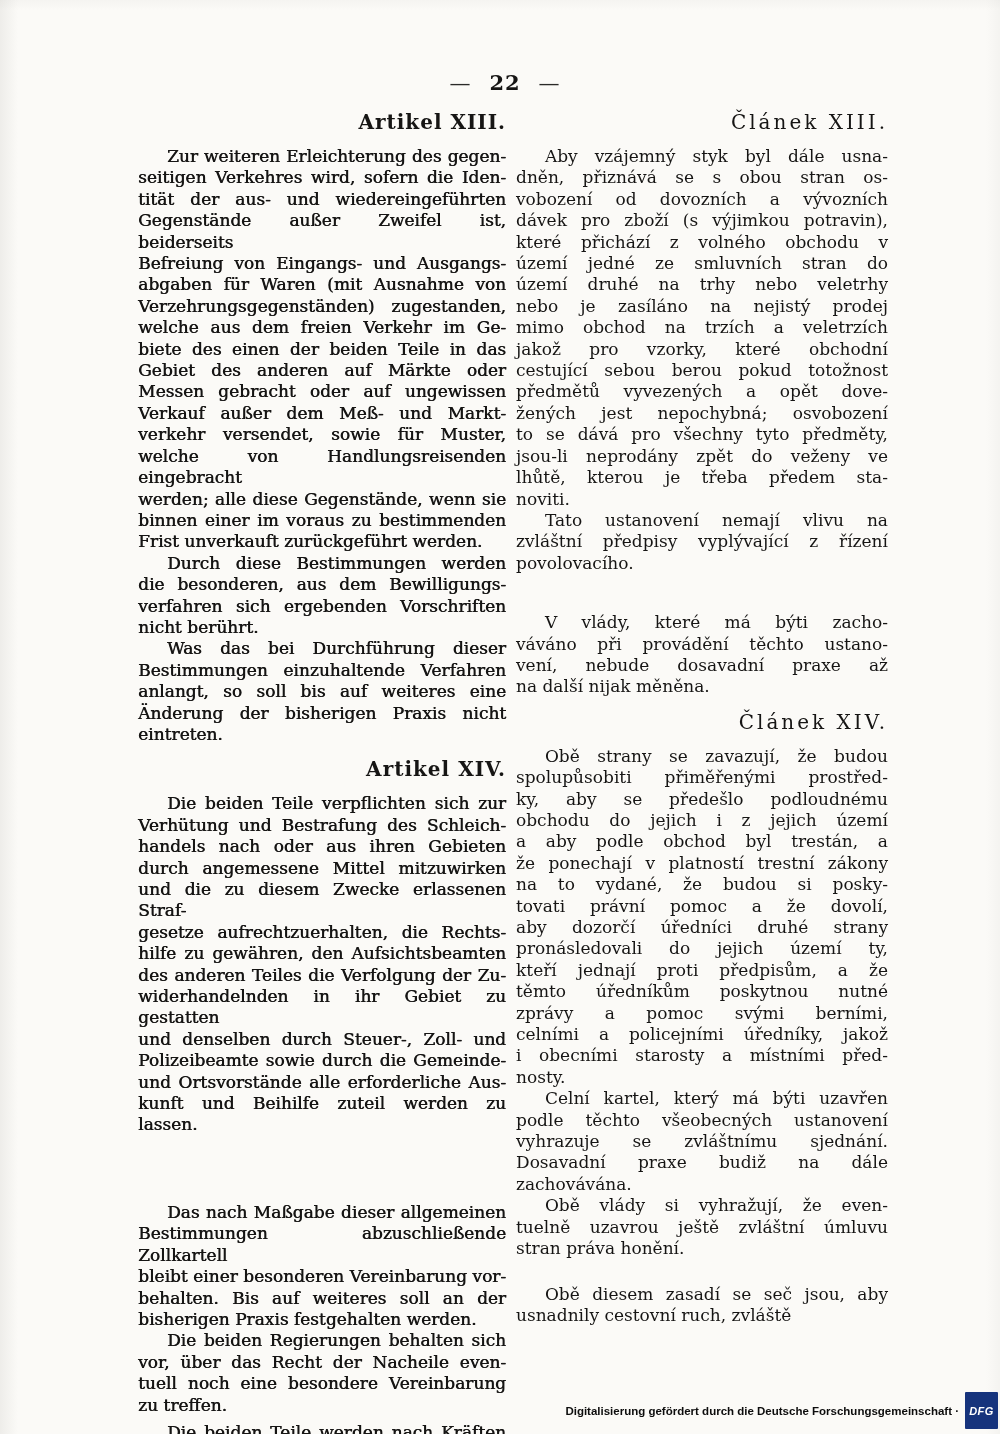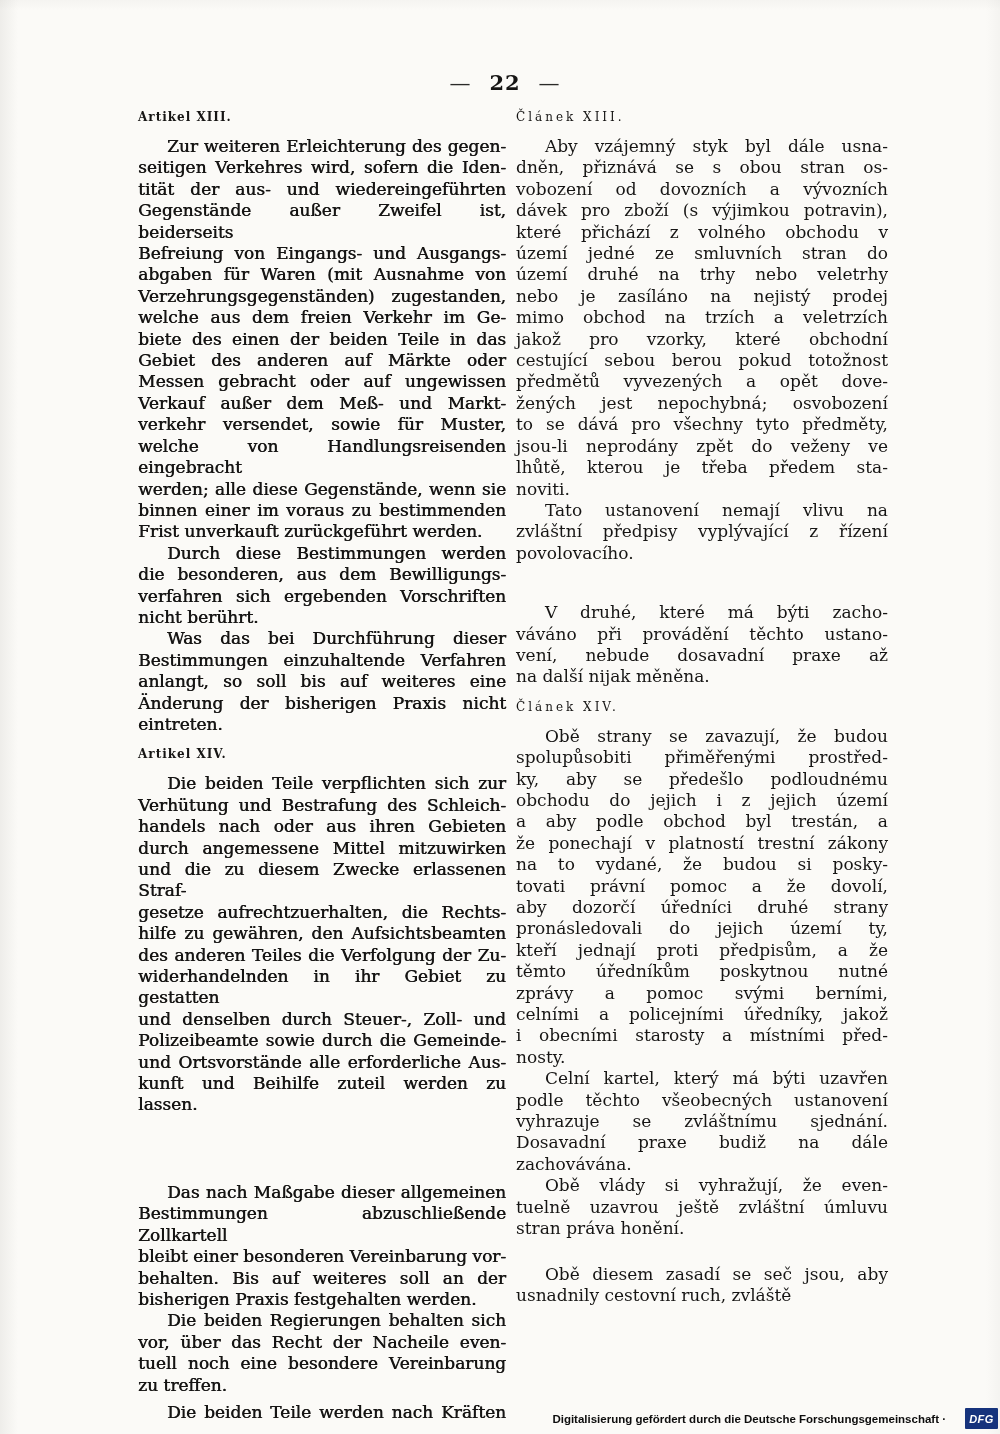--- a/index.html
+++ b/index.html
@@ -35,23 +35,23 @@
     display: flex;
     gap: 10px;
     align-items: flex-start;
   }
   .column { display: block; }
   .col-german { width: 368px; }
   .col-czech  { width: 372px; }
 
   .article-heading {
     margin: 12px 0 12px 0;
-    font-size: 12px;
+    font-size: 20px;
     font-weight: bold;
-    text-align: left;
+    text-align: right;
   }
   .section:first-of-type .article-heading { margin-top: 0; }
   .col-czech .article-heading { letter-spacing: 3px; font-weight: 400; }
   .col-german .article-heading { letter-spacing: 1px; }
 
   .para { margin: 0; }
   .line {
     font-size: 17px;
     line-height: 21.4px;
     text-align: justify;
@@ -66,27 +66,27 @@
 
   
   .col-czech  .section:nth-of-type(1) div.para:nth-of-type(3) { margin-top: 38px; }
   .col-german .section:nth-of-type(2) div.para:nth-of-type(2) { margin-top: 66px; }
   .col-czech  .section:nth-of-type(2) div.para:nth-of-type(4) { margin-top: 24px; }
   .col-german .section:nth-of-type(2) div.para:nth-of-type(4) { margin-top: 6px; }
 
   .digitization-footer {
     position: absolute;
     right: 2px; bottom: 5px;
-    display: flex; align-items: center; gap: 19px;
+    display: flex; align-items: center; gap: 6px;
     font-family: "Liberation Sans", sans-serif;
     font-size: 11.5px; font-weight: bold; color: #0d0d0d;
   }
   .dfg-logo {
     display: inline-flex; align-items: center; justify-content: center;
-    width: 33px; height: 21px;
+    width: 33px; height: 37px;
     color: #ffffff;
     font-size: 11px; font-weight: bold; font-style: italic;
     letter-spacing: 0.5px;
     border-radius: 1px;
   }
 </style>
 </head>
 <body>
 
 <div class="scan-shade"></div>
@@ -188,21 +188,21 @@
           <div class="line">jsou-li neprodány zpět do veženy ve</div>
           <div class="line">lhůtě, kterou je třeba předem sta-</div>
           <div class="line last">noviti.</div>
         </div>
         <div class="para">
           <div class="line first">Tato ustanovení nemají vlivu na</div>
           <div class="line">zvláštní předpisy vyplývající z řízení</div>
           <div class="line last">povolovacího.</div>
         </div>
         <div class="para">
-          <div class="line first">V druhé, které má býti zacho-</div>
+          <div class="line first">V vlády, které má býti zacho-</div>
           <div class="line">váváno při provádění těchto ustano-</div>
           <div class="line">vení, nebude dosavadní praxe až</div>
           <div class="line last">na další nijak měněna.</div>
         </div>
       </div>
       <div class="section">
         <h3 class="article-heading">Článek XIV.</h3>
         <div class="para">
           <div class="line first">Obě strany se zavazují, že budou</div>
           <div class="line">spolupůsobiti přiměřenými prostřed-</div>

